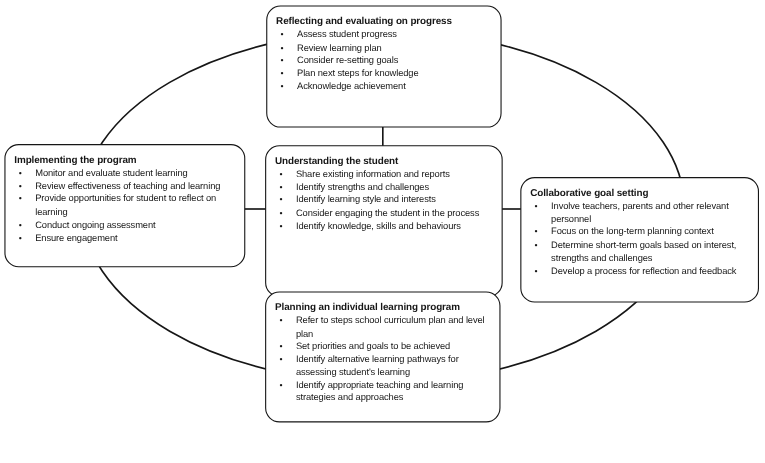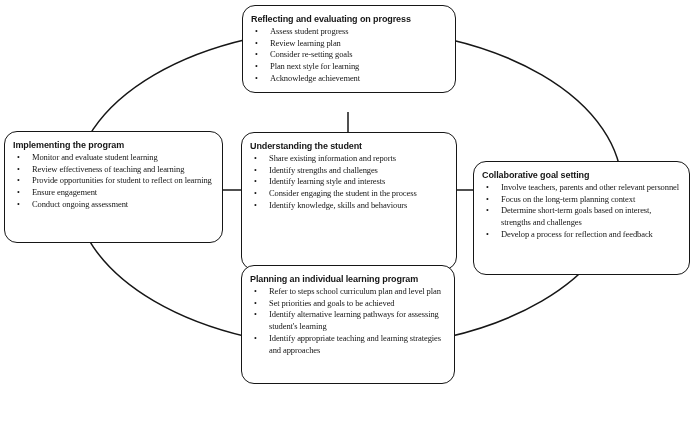--- a/index.html
+++ b/index.html
@@ -32,34 +32,33 @@
     font-weight: bold;
     letter-spacing: -0.1px;
   }
   .node ul {
     margin: 0;
     padding: 0;
     list-style: none;
     font-size: 8.5px;
     line-height: 11.7px;
     letter-spacing: -0.1px;
-    font-family: Liberation Serif, serif;
   }
   .node li {
     position: relative;
     padding-left: 19px;
   }
   .node li::before {
     content: "\2022";
     position: absolute;
     left: 4px;
     top: 0;
     font-size: 8px;
   }
-  #node-top    { left: 242px; top: 5px;   width: 214px; height: 88px; }
+  #node-top    { left: 242px; top: 5px;   width: 214px; height: 111px; }
   #node-left   { left: 4px;   top: 131px; width: 219px; height: 112px; }
   #node-center { left: 241px; top: 132px; width: 216px; height: 138px; }
   #node-right  { left: 473px; top: 131px; width: 217px; height: 114px; margin-top: 30px; }
   #node-bottom { left: 241px; top: 265px; width: 214px; height: 119px; }
 </style>
 </head>
 <body>
 
 <div class="canvas">
 
@@ -70,33 +69,33 @@
     <line x1="222" y1="190" x2="242" y2="190" stroke="#161616" stroke-width="1.5"></line>
     <line x1="456" y1="190" x2="474" y2="190" stroke="#161616" stroke-width="1.5"></line>
   </svg>
 
   <div class="node" id="node-top">
     <h3>Reflecting and evaluating on progress</h3>
     <ul>
         <li>Assess student progress</li>
         <li>Review learning plan</li>
         <li>Consider re-setting goals</li>
-        <li>Plan next style for learning</li>
+        <li>Plan next steps for knowledge</li>
         <li>Acknowledge achievement</li>
       </ul>
   </div>
 
   <div class="node" id="node-left">
     <h3>Implementing the program</h3>
     <ul>
         <li>Monitor and evaluate student learning</li>
         <li>Review effectiveness of teaching and learning</li>
         <li>Provide opportunities for student to reflect on learning</li>
+        <li>Conduct ongoing assessment</li>
         <li>Ensure engagement</li>
-        <li>Conduct ongoing assessment</li>
       </ul>
   </div>
 
   <div class="node" id="node-center">
     <h3>Understanding the student</h3>
     <ul>
         <li>Share existing information and reports</li>
         <li>Identify strengths and challenges</li>
         <li>Identify learning style and interests</li>
         <li>Consider engaging the student in the process</li>

